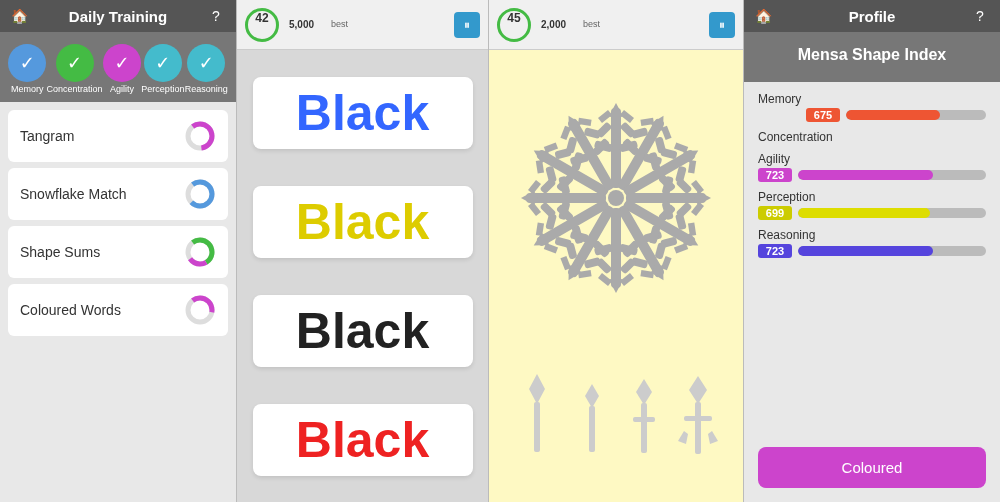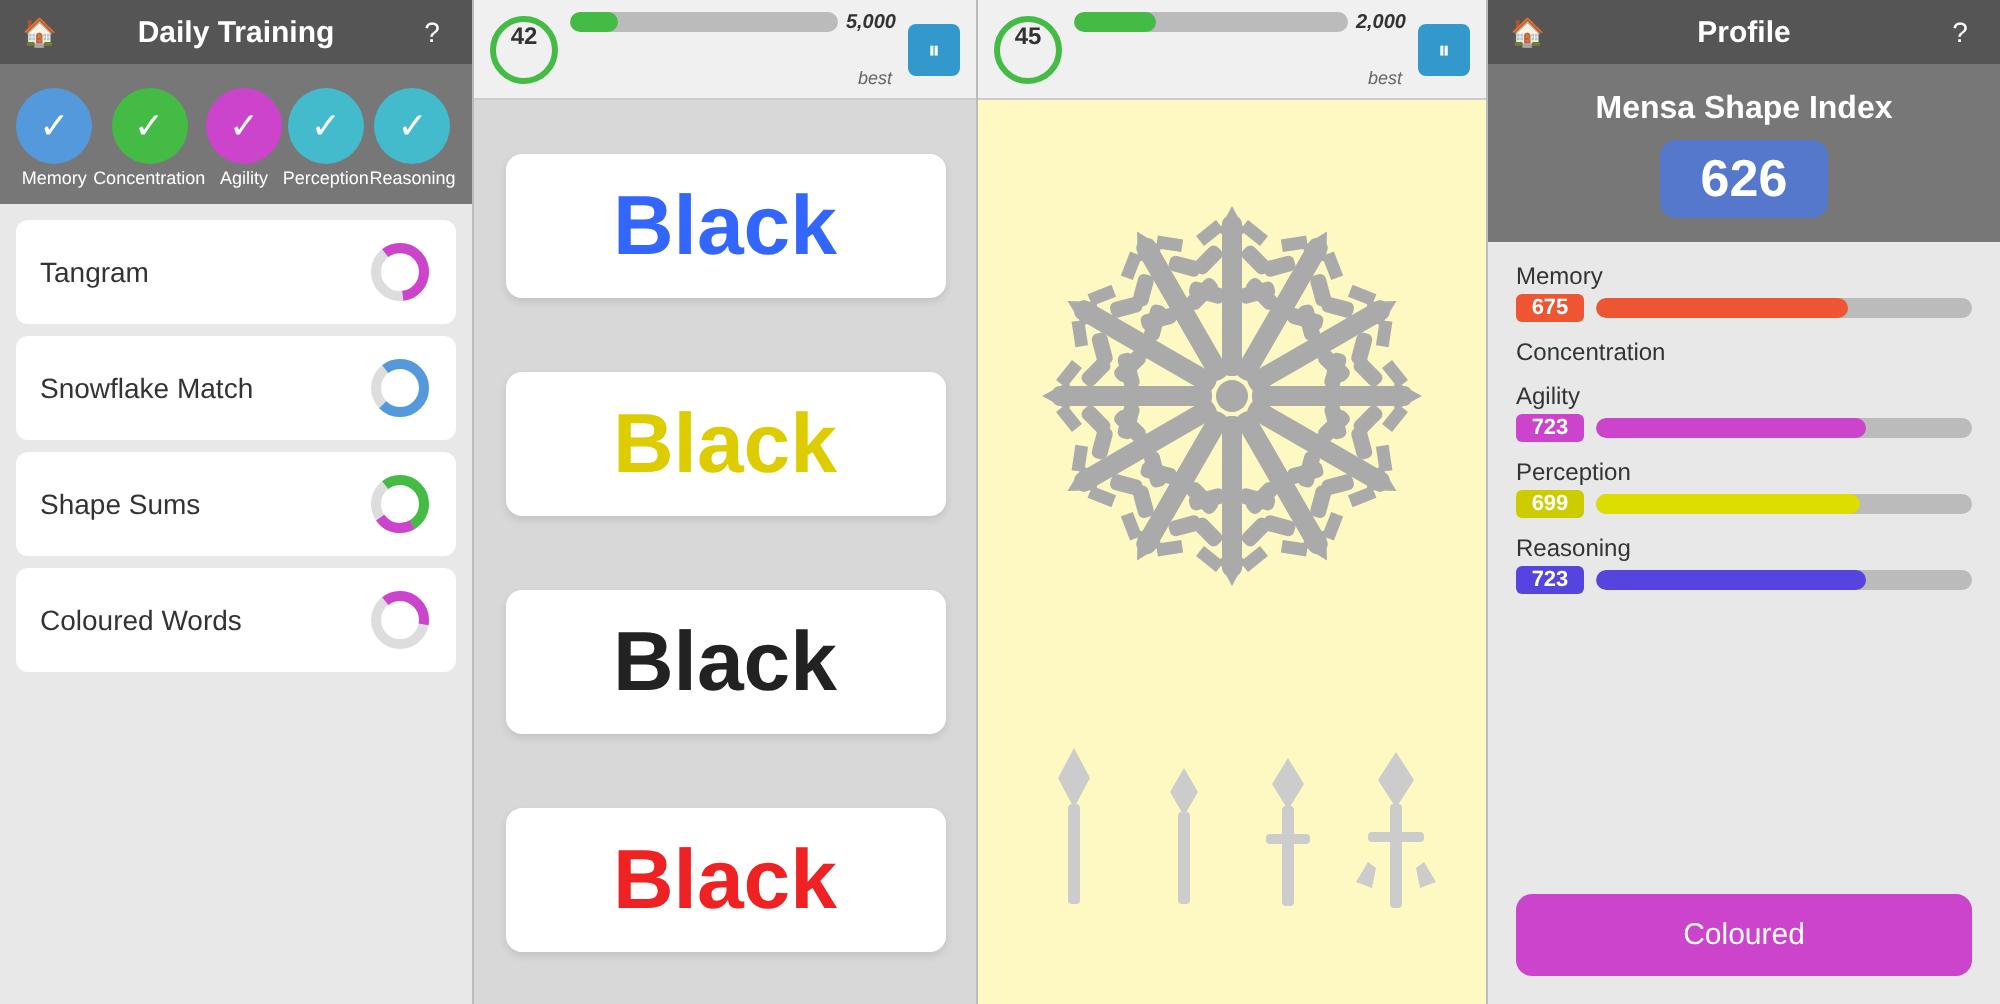--- a/index.html
+++ b/index.html
@@ -122,23 +122,22 @@
       display: flex;
       align-items: flex-start;
       justify-content: center;
       font-size: 12px;
       font-weight: bold;
       flex-shrink: 0;
     }
     .game-progress-area {
       flex: 1;
       display: flex;
-      flex-direction: column;
+      flex-direction: row;
       gap: 17px;
-      font-style: italic;
     }
     .progress-row {
       display: flex;
       align-items: center;
       gap: 4px;
     }
     .progress-bar-bg {
       flex: 1;
       height: 10px;
       background: #bbb;
@@ -171,21 +170,21 @@
       padding: 8px;
     }
     .word-card {
       background: white;
       border-radius: 8px;
       width: 220px;
       height: 72px;
       display: flex;
       align-items: center;
       justify-content: center;
-      font-size: 42px;
+      font-size: 50px;
       font-weight: bold;
       box-shadow: 0 2px 4px rgba(0,0,0,0.1);
       text-align: center;
     }
 
     
     .panel-game2 {
       width: 255px;
       height: 502px;
       background: #fef9c3;
@@ -485,28 +484,27 @@
 </div>
 
 <div class="panel-profile">
   <div class="profile-header">
     <span class="header-icon">🏠</span>
     <span class="panel-header-title">Profile</span>
     <span class="header-icon">?</span>
   </div>
   <div class="mensa-section">
     <div class="mensa-title">Mensa Shape Index</div>
-    <div class="mensa-score">626</div>
   </div>
   <div class="stats-section">
 
     <div class="stat-row">
       <div class="stat-name">Memory</div>
       <div class="stat-bar-wrap">
-        <div class="stat-score-badge" style="background:#ee5533;">675</div>
+        <div class="stat-score-badge" style="background:#ee5533;margin-left:48px;">675</div>
         <div class="stat-bar-bg">
           <div class="stat-bar-fill" style="width:67%; background:#ee5533;"></div>
         </div>
       </div>
     </div>
 
     <div class="stat-row">
       <div class="stat-name">Concentration</div>
     </div>
 

